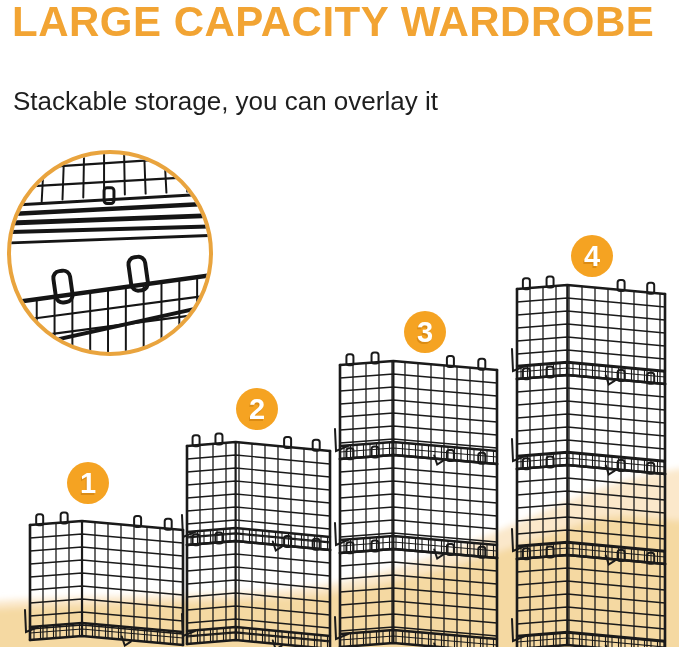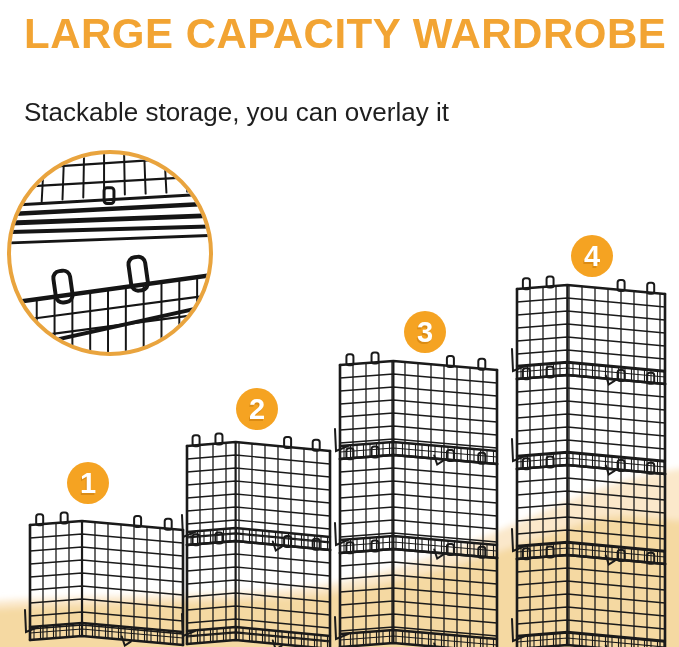--- a/index.html
+++ b/index.html
@@ -6,26 +6,26 @@
     --accent:#F2A433; --badge:#F5A322; --ring:#E9A43E; --wire:#1a1a1a;
     --tan:#F5D9A2; --cream:#FBE8CB; --text:#1e1e1e;
   }
   html,body{margin:0;padding:0;}
   body{
     width:679px;height:647px;position:relative;overflow:hidden;background:#fff;
     font-family:"Liberation Sans", sans-serif;
   }
   #scene{position:absolute;left:0;top:0;z-index:1;}
   .headline{
-    position:absolute;left:12px;top:2px;margin:12px;z-index:3;
+    position:absolute;left:12px;top:2px;margin:0;z-index:3;
     font-size:42px;line-height:39px;font-weight:bold;letter-spacing:.5px;
     color:var(--accent);white-space:nowrap;
   }
   .subtitle{
-    position:absolute;left:13px;top:86px;margin:11px;z-index:3;
+    position:absolute;left:13px;top:86px;margin:0;z-index:3;
     font-size:26px;color:var(--text);white-space:nowrap;
   }
   .inset{
     position:absolute;left:7px;top:150px;width:198px;height:198px;z-index:2;
     border:4px solid var(--ring);border-radius:50%;background:#fff;overflow:hidden;
   }
   .inset svg{display:block;width:198px;height:198px;}
   .badge{
     position:absolute;width:42px;height:42px;border-radius:50%;z-index:4;
     background:var(--badge);color:#fff;font-weight:bold;font-size:29px;

